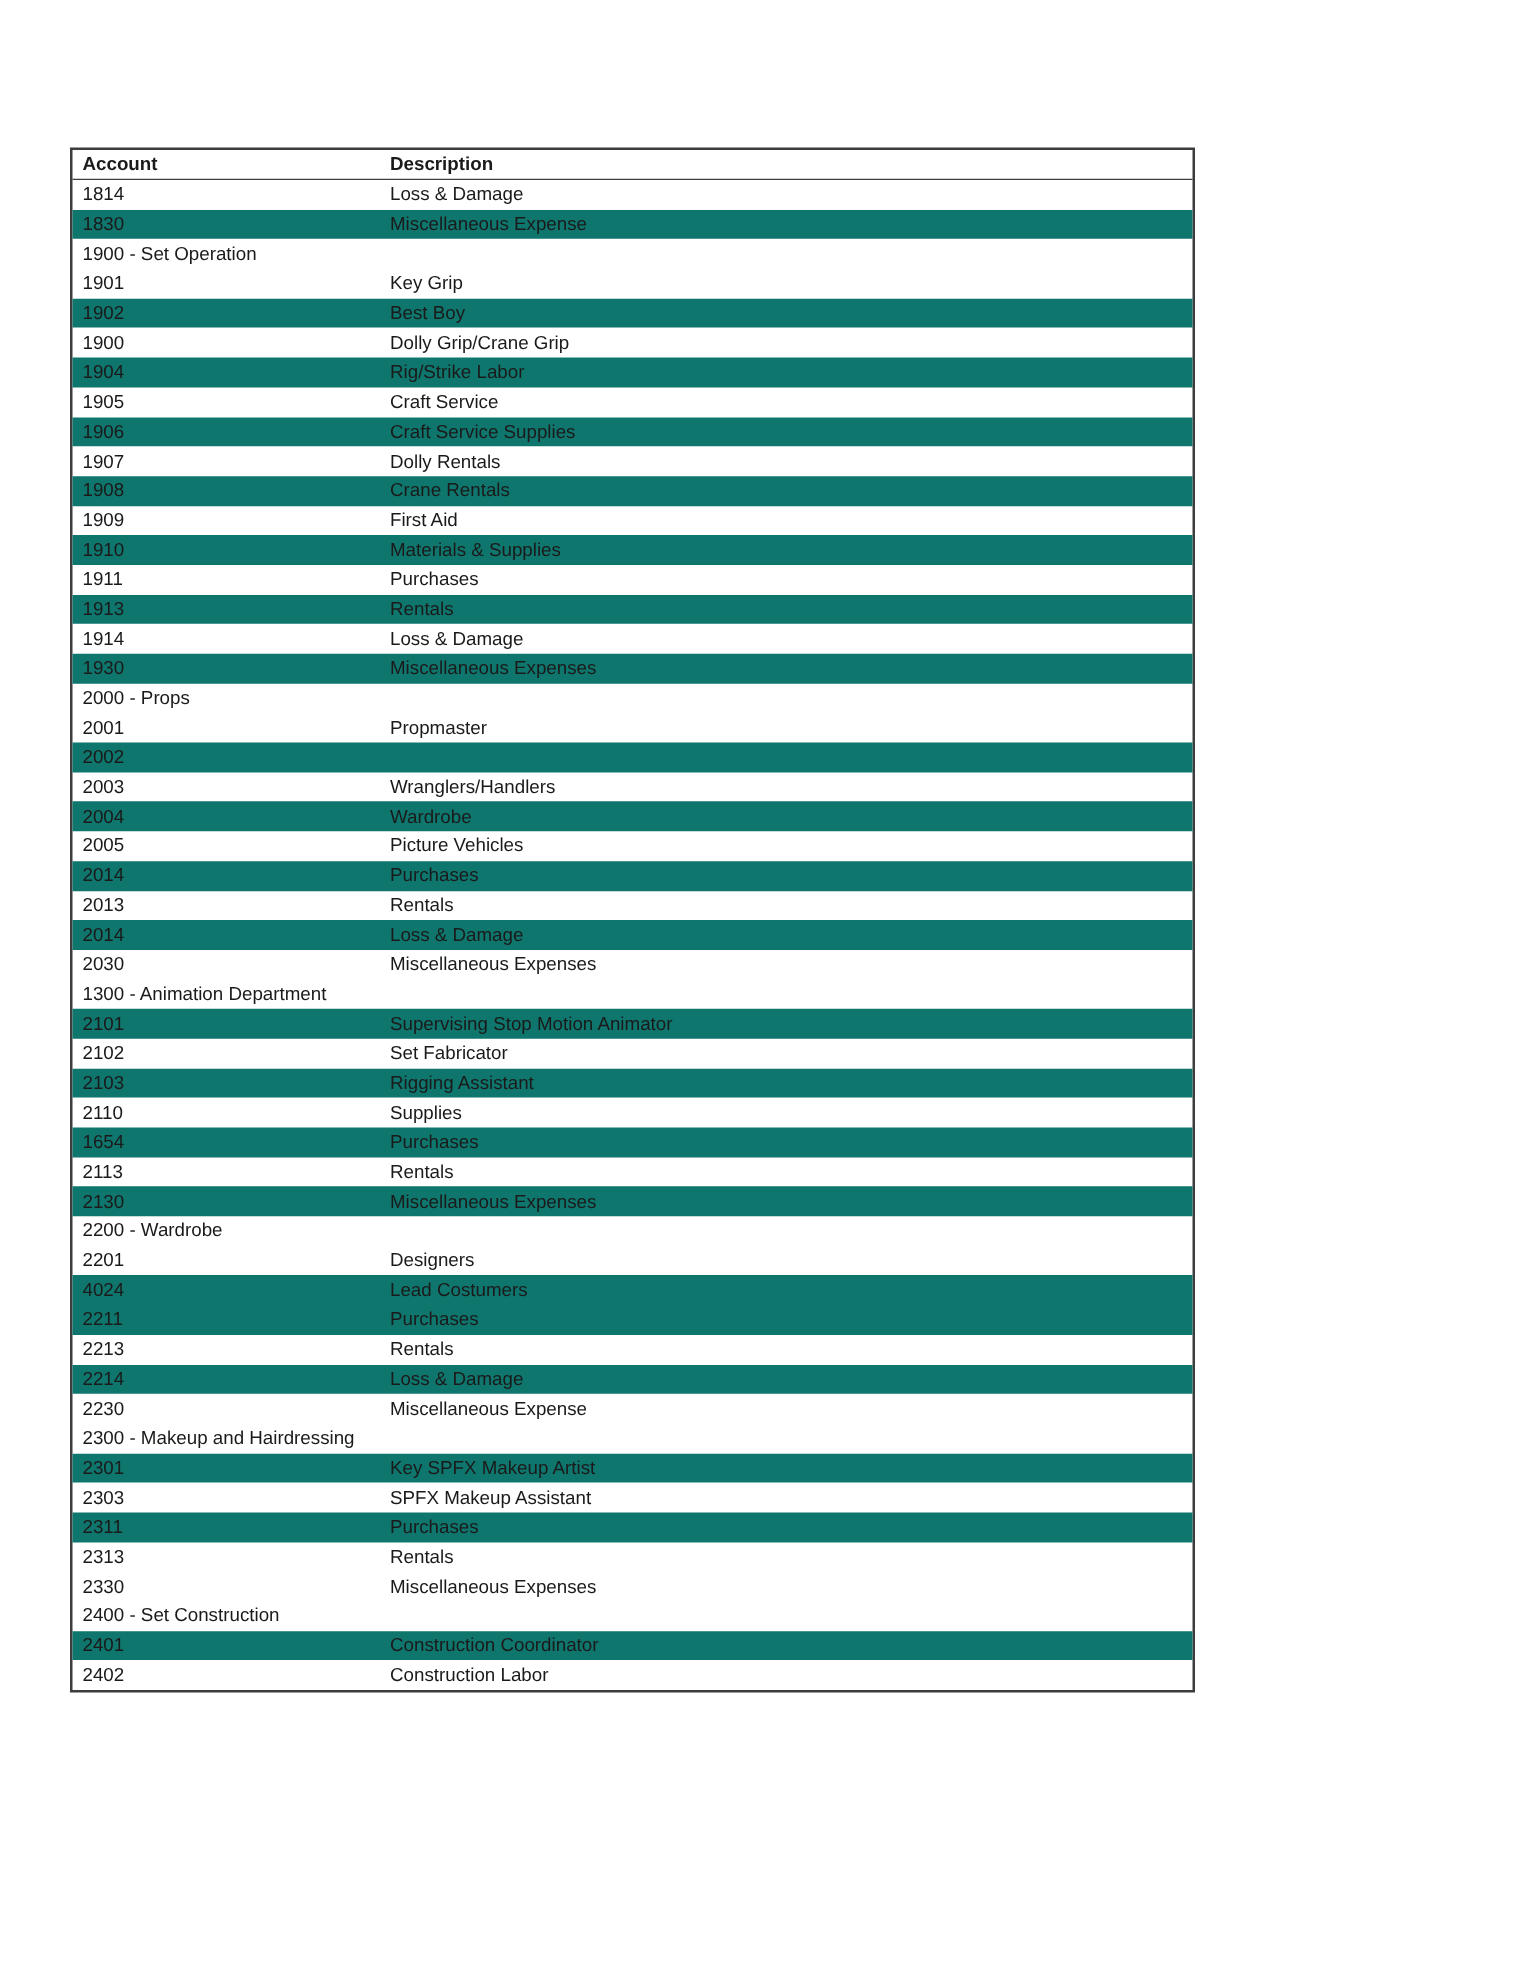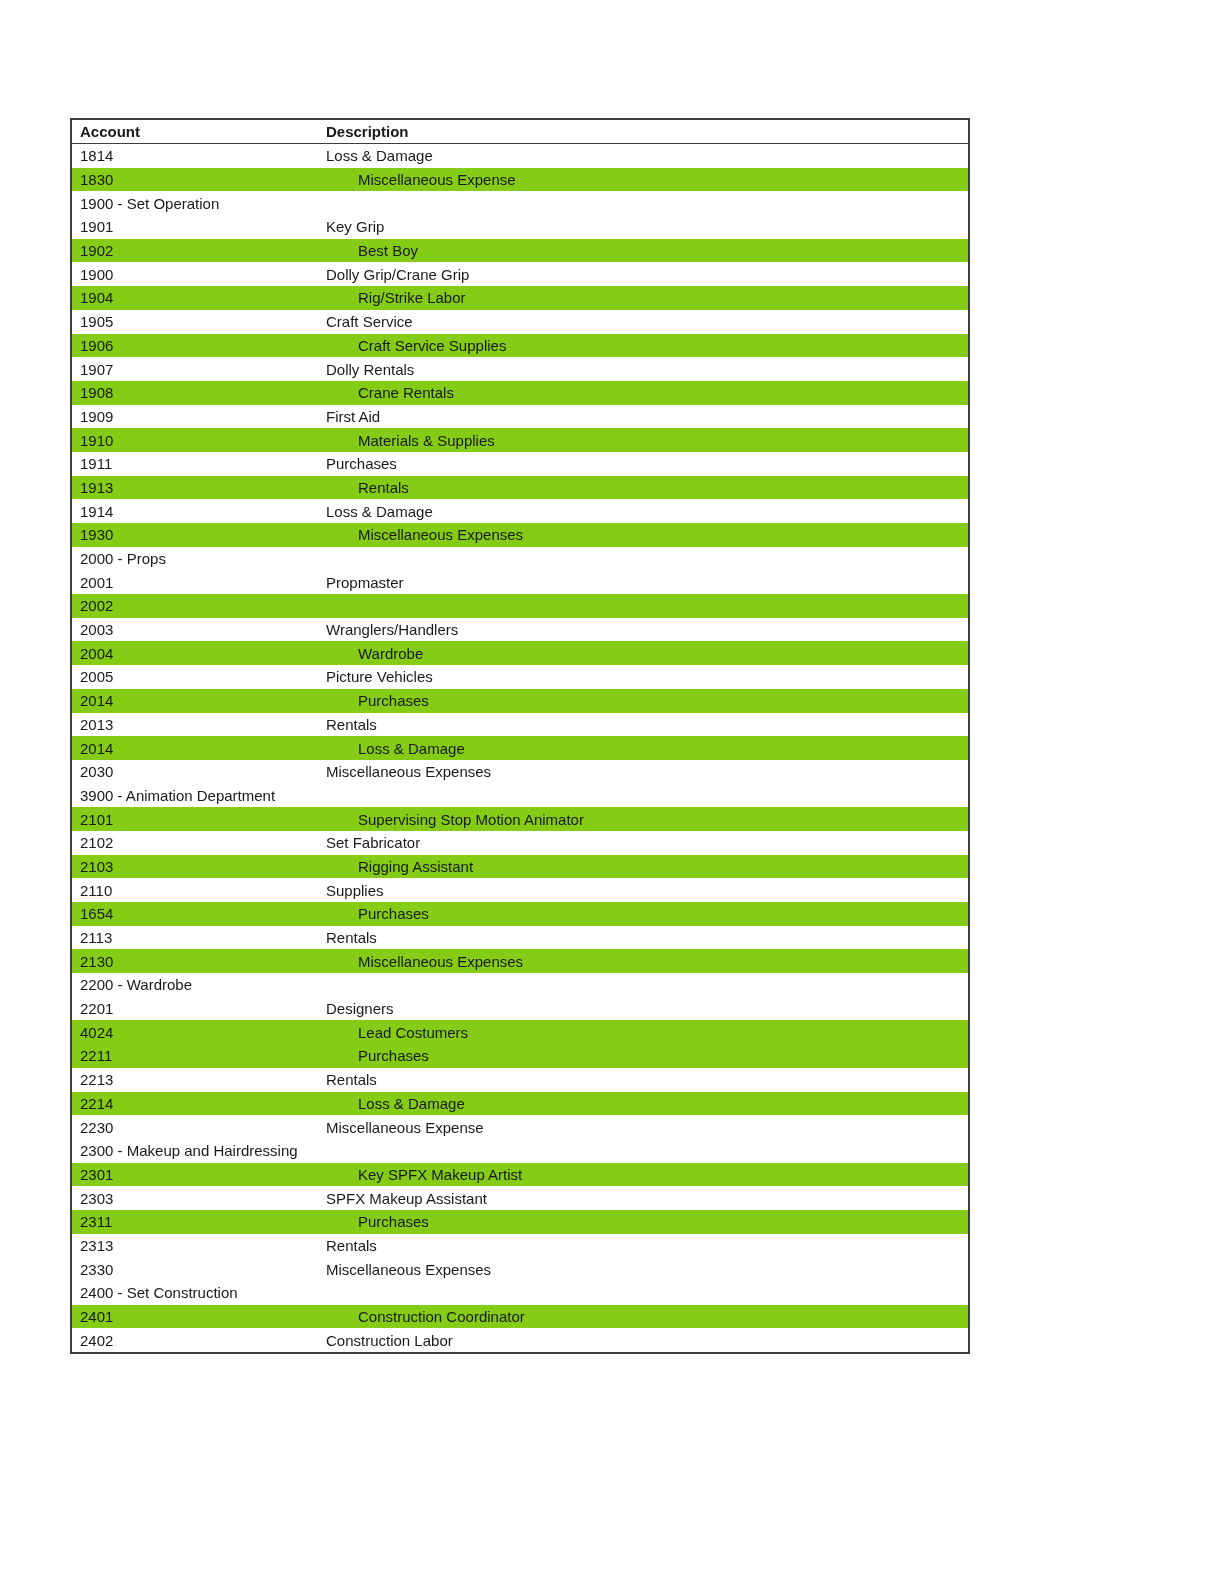--- a/index.html
+++ b/index.html
@@ -10,21 +10,21 @@
   }
   body {
     width: 1224px;
     height: 1584px;
     position: relative;
     font-family: "Liberation Sans", sans-serif;
     color: #1a1a1a;
   }
   .accounts-table {
     position: absolute;
-    left: 70px;
+    left: 56px;
     top: 118px;
     width: 900px;
     border: 2px solid #3d3d3d;
     background: #ffffff;
   }
   .row {
     display: grid;
     grid-template-columns: 246px 1fr;
     height: 23.7px;
     align-items: center;
@@ -35,22 +35,21 @@
     border-bottom: 1.5px solid #3d3d3d;
   }
   .cell {
     padding-left: 8px;
     font-size: 15px;
     line-height: 1;
     white-space: nowrap;
     overflow: visible;
   }
   .stripe {
-    background: #84cc16;
-    gap: 32px;
+    background: #0f766e;
   }
   .section .cell {
     background: transparent;
   }
 </style>
 </head>
 <body>
 
 <div class="accounts-table">
   <div class="row header-row">
@@ -159,21 +158,21 @@
       </div>
       <div class="row stripe">
         <div class="cell">2014</div>
         <div class="cell">Loss &amp; Damage</div>
       </div>
       <div class="row">
         <div class="cell">2030</div>
         <div class="cell">Miscellaneous Expenses</div>
       </div>
       <div class="row section">
-        <div class="cell">3900 - Animation Department</div>
+        <div class="cell">1300 - Animation Department</div>
         <div class="cell"></div>
       </div>
       <div class="row stripe">
         <div class="cell">2101</div>
         <div class="cell">Supervising Stop Motion Animator</div>
       </div>
       <div class="row">
         <div class="cell">2102</div>
         <div class="cell">Set Fabricator</div>
       </div>

